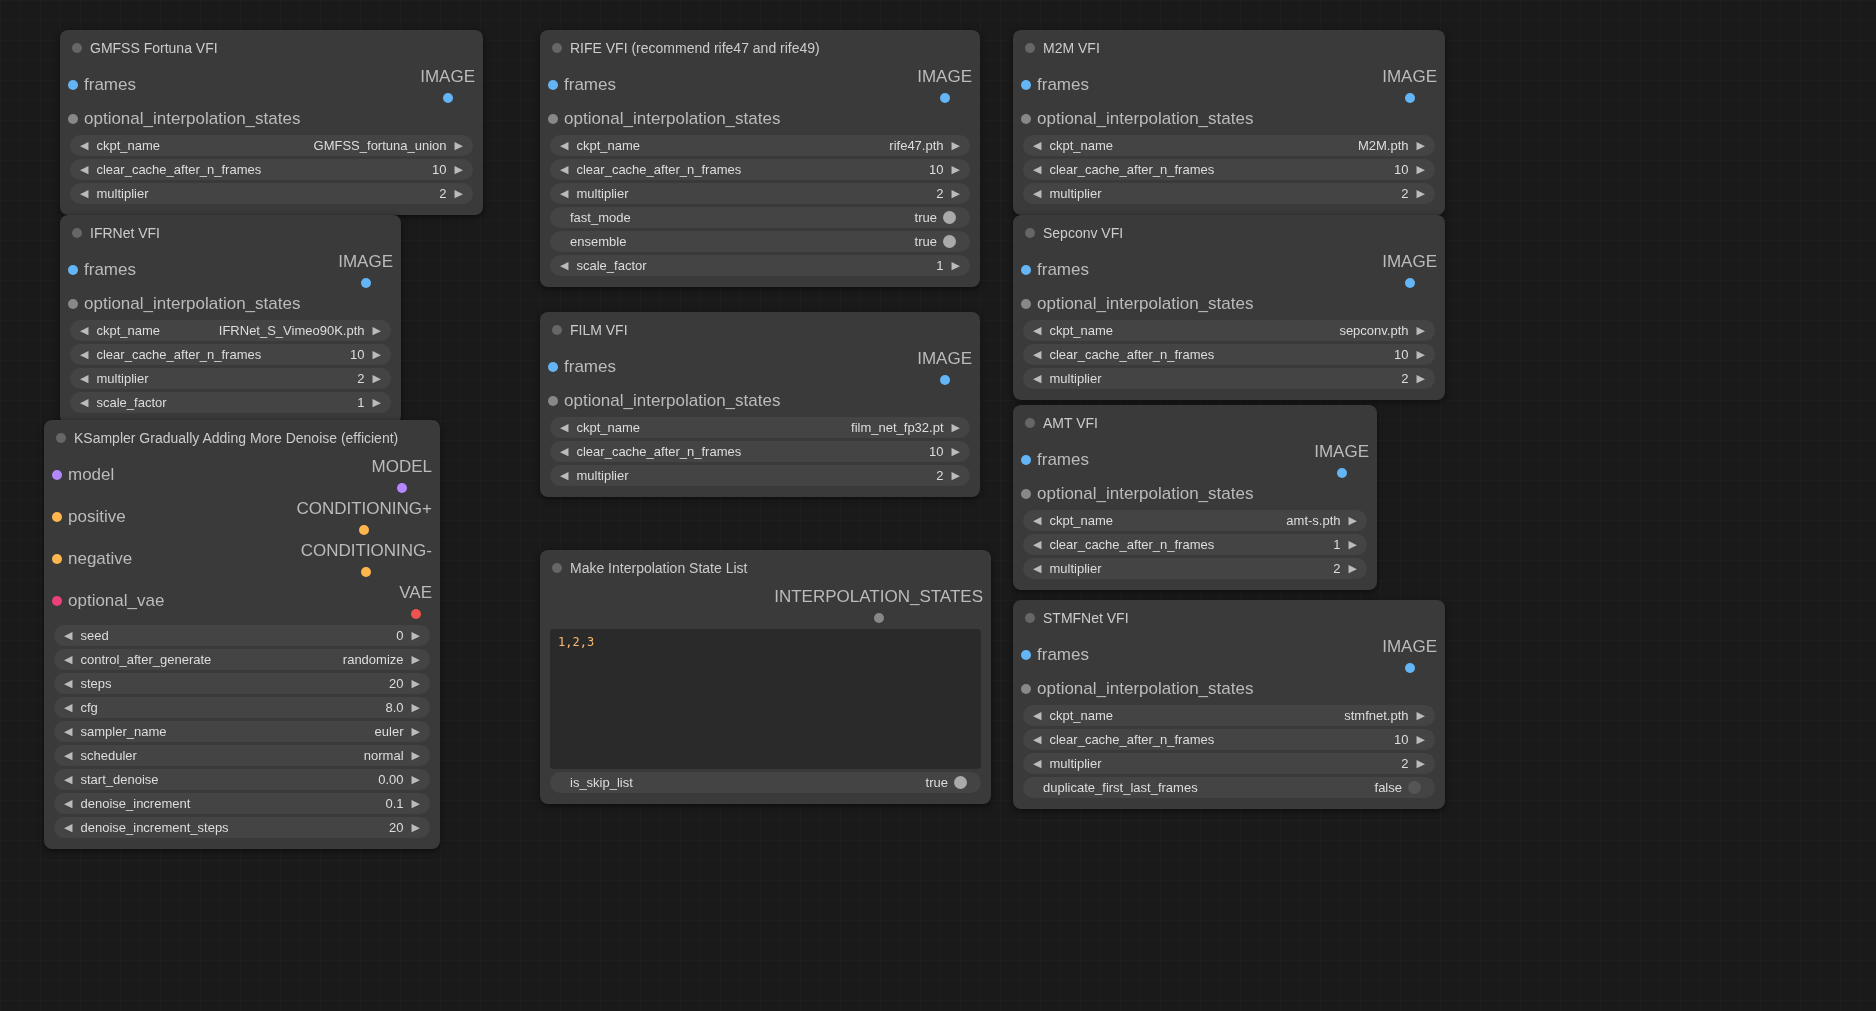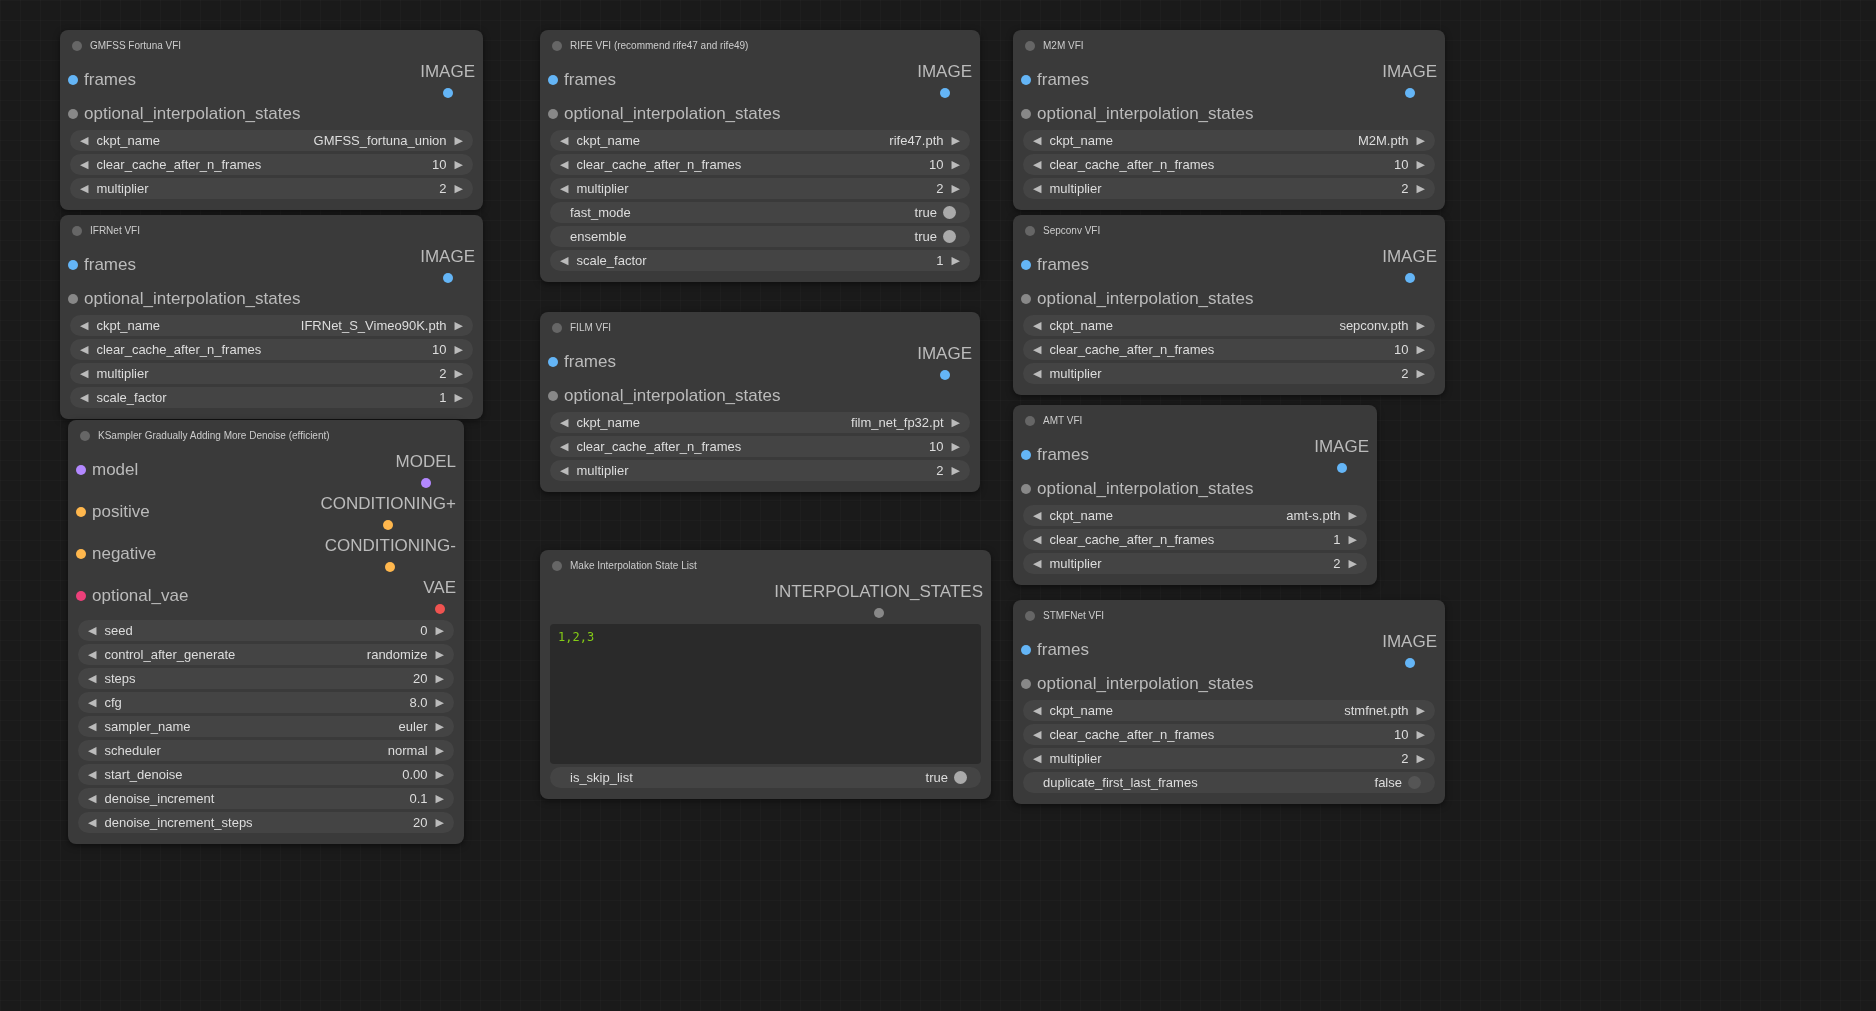--- a/index.html
+++ b/index.html
@@ -23,21 +23,21 @@
   border-radius: 8px;
   box-shadow: 0 2px 6px rgba(0,0,0,0.5);
   padding-bottom: 8px;
 }
 .node-title {
   display: flex;
   align-items: center;
   gap: 8px;
   padding: 10px 12px 8px 12px;
   color: #ccc;
-  font-size: 10px;
+  font-size: 14px;
 }
 .title-dot {
   width: 10px; height: 10px;
   border-radius: 50%;
   background: #666;
 }
 .io-row {
   display: flex;
   justify-content: space-between;
   align-items: center;
@@ -82,21 +82,21 @@
   background: #999;
 }
 .toggle-dot.on { background: #aaa; }
 .textarea-box {
   margin: 3px 10px;
   background: #2a2a2a;
   border-radius: 4px;
   padding: 6px 8px;
   height: 140px;
   font-size: 12px;
-  color: #84cc16;
+  color: #fdba74;
   font-family: monospace;
 }
 .slot.no-arrows { padding: 3px 14px; }
 </style>
 </head>
 <body>
 
 <div class="node" style="left:60px; top:30px; width:423px;">
   <div class="node-title">
     <span class="title-dot"></span>
@@ -137,21 +137,21 @@
   <div class="slot">
       <span class="arrow">◀</span>
       <div class="slot-content">
         <span>multiplier</span>
         <span>2</span>
       </div>
       <span class="arrow">▶</span>
     </div>
 </div>
 
-<div class="node" style="left:60px; top:215px; width:423px;">
+<div class="node" style="left:60px; top:215px; width:341px;">
   <div class="node-title">
     <span class="title-dot"></span>
     <span>IFRNet VFI</span>
   </div>
   <div class="io-row">
     <div class="io-left">
         <span class="port blue"></span>
         <span>frames</span>
       </div>
     <div class="io-right">
@@ -192,21 +192,21 @@
   <div class="slot">
       <span class="arrow">◀</span>
       <div class="slot-content">
         <span>scale_factor</span>
         <span>1</span>
       </div>
       <span class="arrow">▶</span>
     </div>
 </div>
 
-<div class="node" style="left:68px; top:420px; width:396px;">
+<div class="node" style="left:44px; top:420px; width:396px;">
   <div class="node-title">
     <span class="title-dot"></span>
     <span>KSampler Gradually Adding More Denoise (efficient)</span>
   </div>
   <div class="io-row">
       <div class="io-left">
         <span class="port purple"></span>
         <span>model</span>
       </div>
       <div class="io-right">

